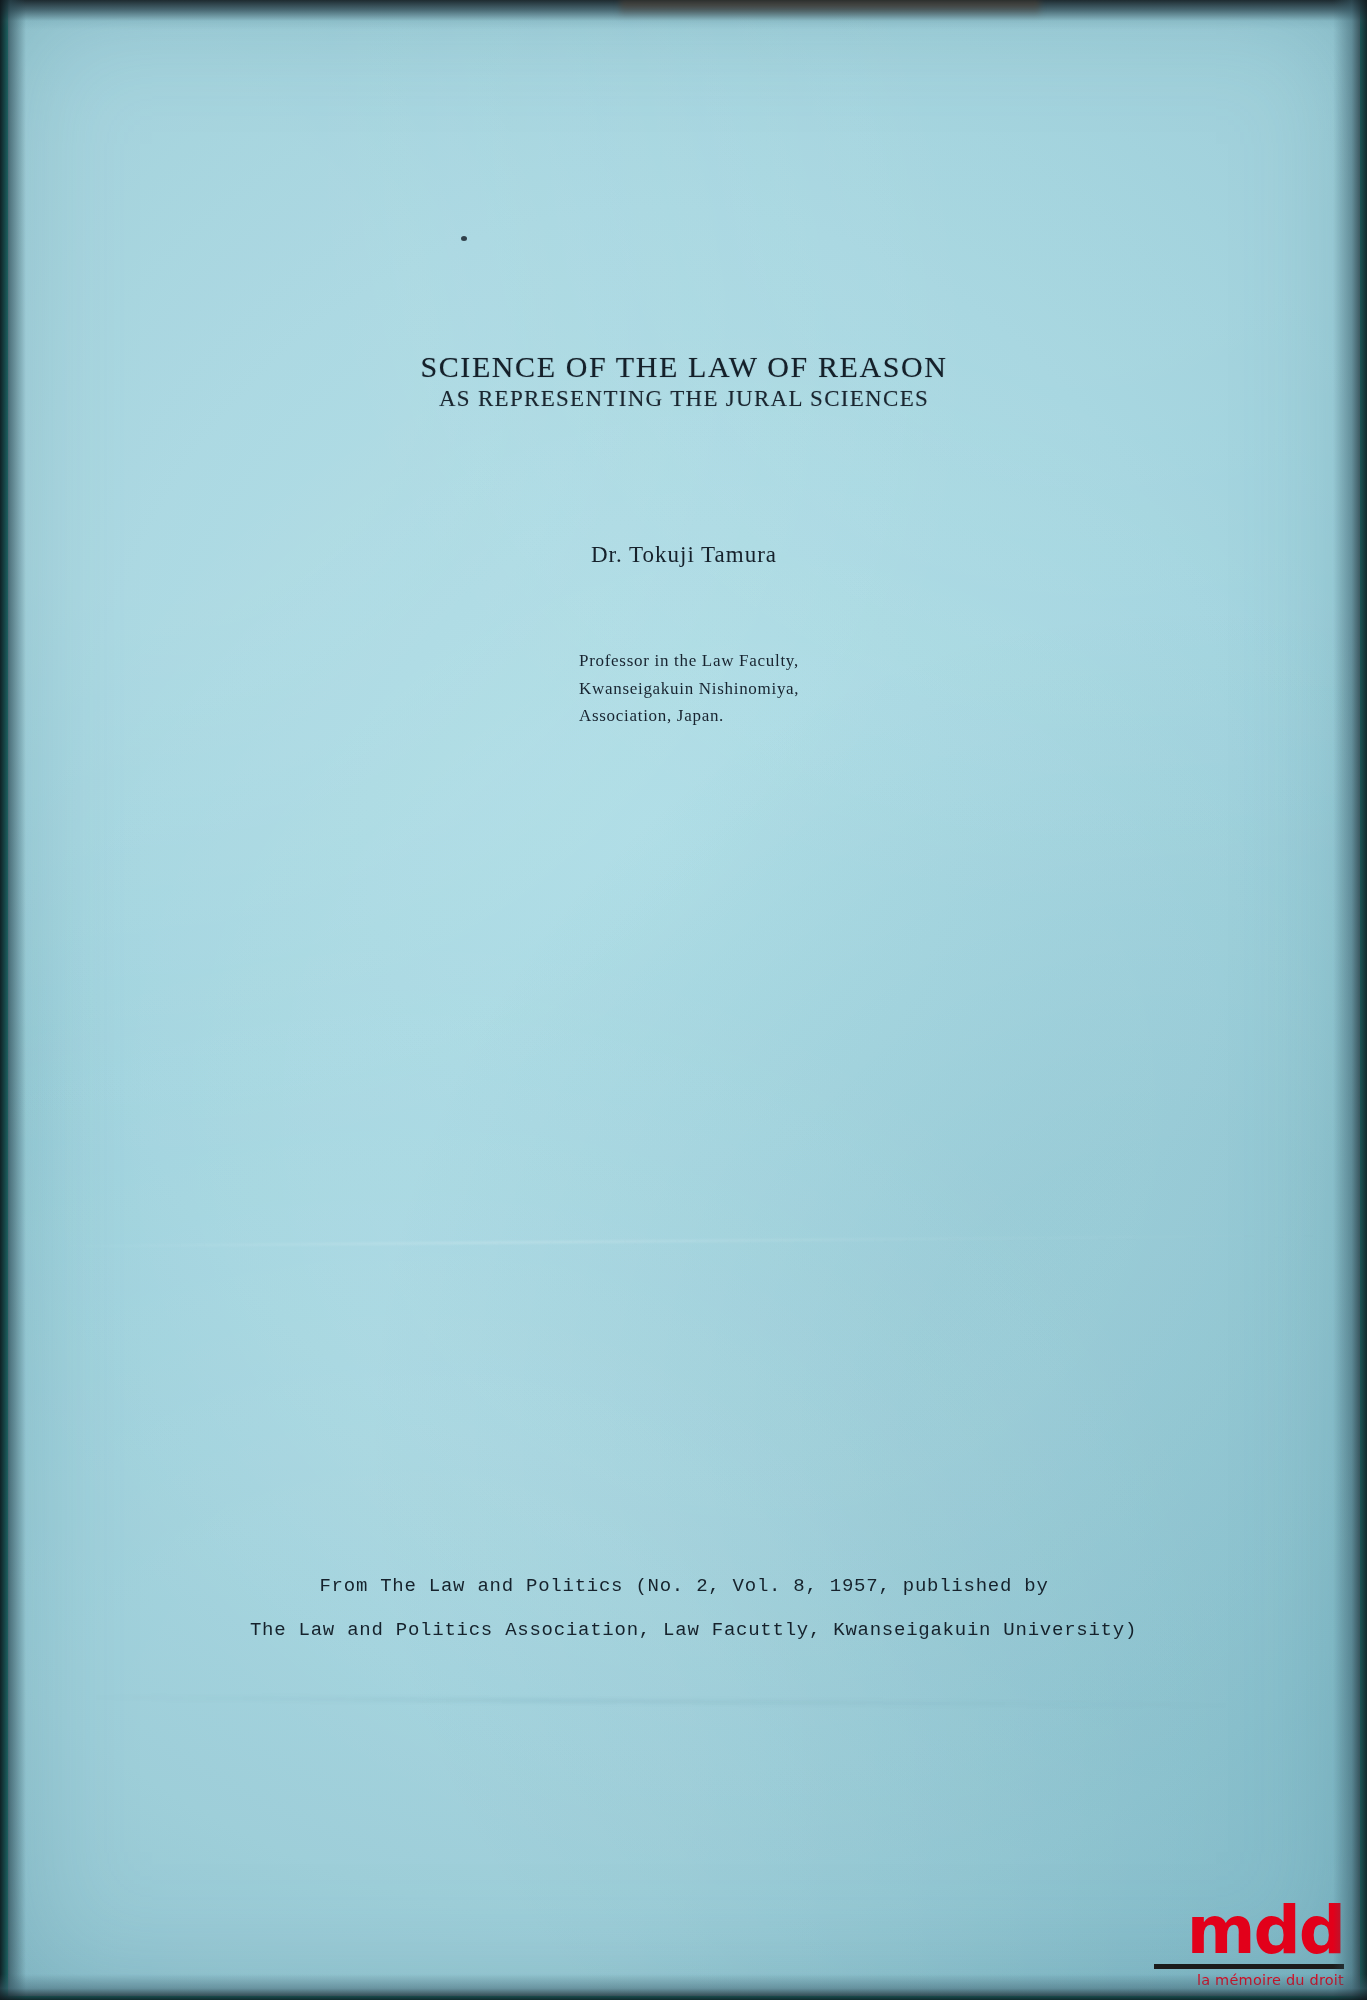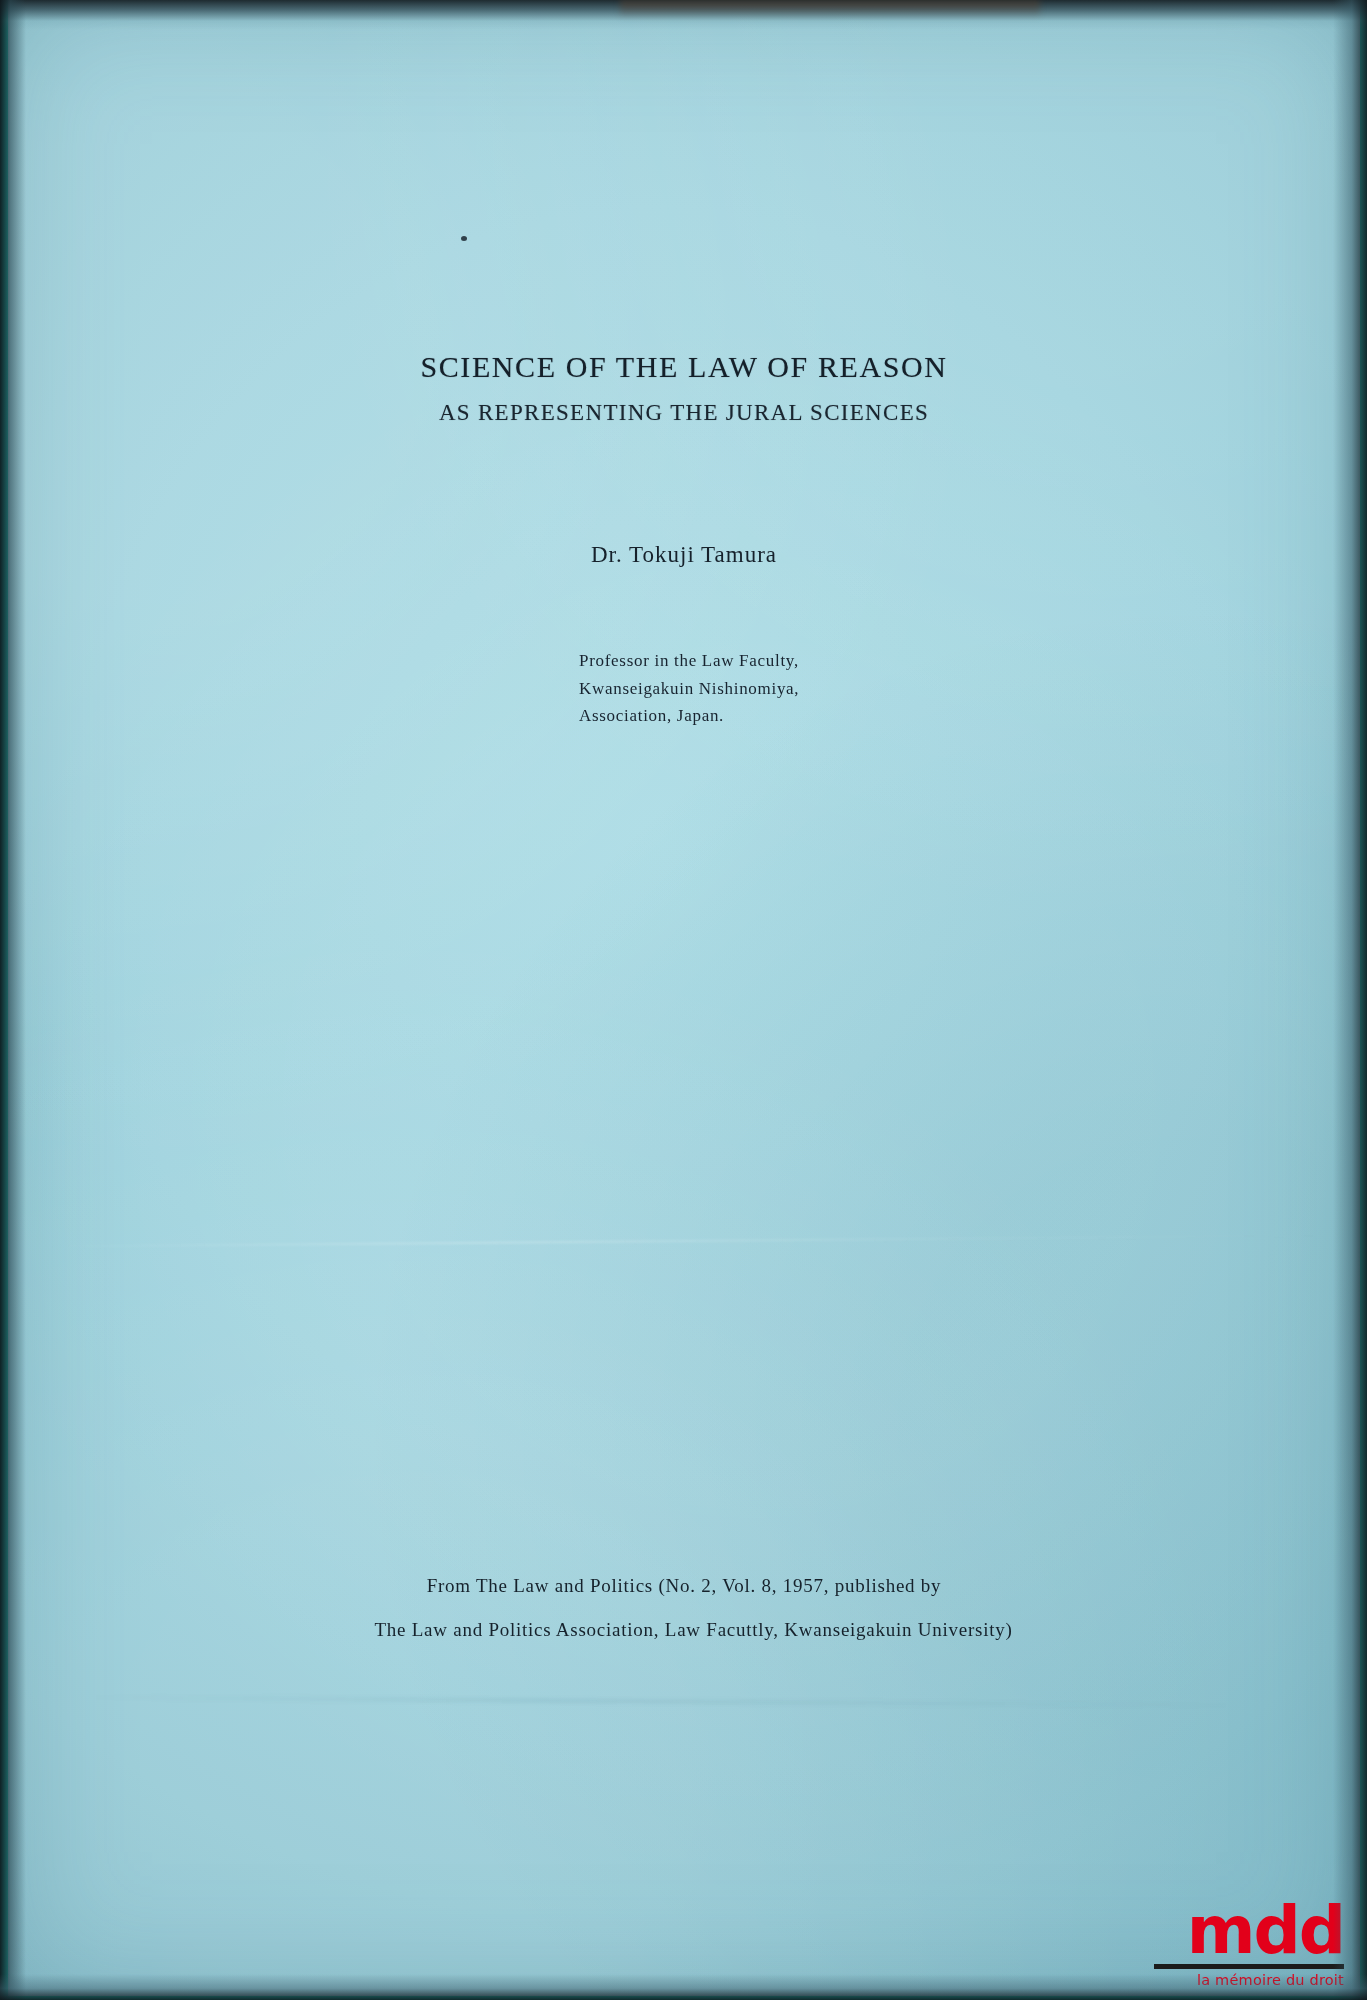--- a/index.html
+++ b/index.html
@@ -146,21 +146,20 @@
   }
   .title-main {
     font-size: 30px;
     letter-spacing: 1.6px;
     color: #15202a;
     font-weight: 400;
     line-height: 1.25;
     text-shadow: 0 0 1px rgba(21,32,42,0.45);
   }
   .title-sub {
-    margin-top: 14px;
     font-size: 23px;
     letter-spacing: 1.3px;
     color: #1a2630;
     text-shadow: 0 0 1px rgba(26,38,48,0.35);
   }
 
   .author {
     position: absolute;
     left: 0; right: 0;
     top: 542px;
@@ -179,20 +178,21 @@
     letter-spacing: 0.7px;
     color: #182430;
   }
 
   .source {
     position: absolute;
     left: 0; right: 0;
     top: 1575px;
     text-align: center;
     color: #16222c;
+    font-family: Liberation Mono, monospace;
   }
   .source .line1 {
     font-size: 19px;
     letter-spacing: 0.75px;
   }
   .source .line2 {
     margin-top: 22px;
     font-size: 19px;
     letter-spacing: 0.75px;
     margin-left: 19px;

